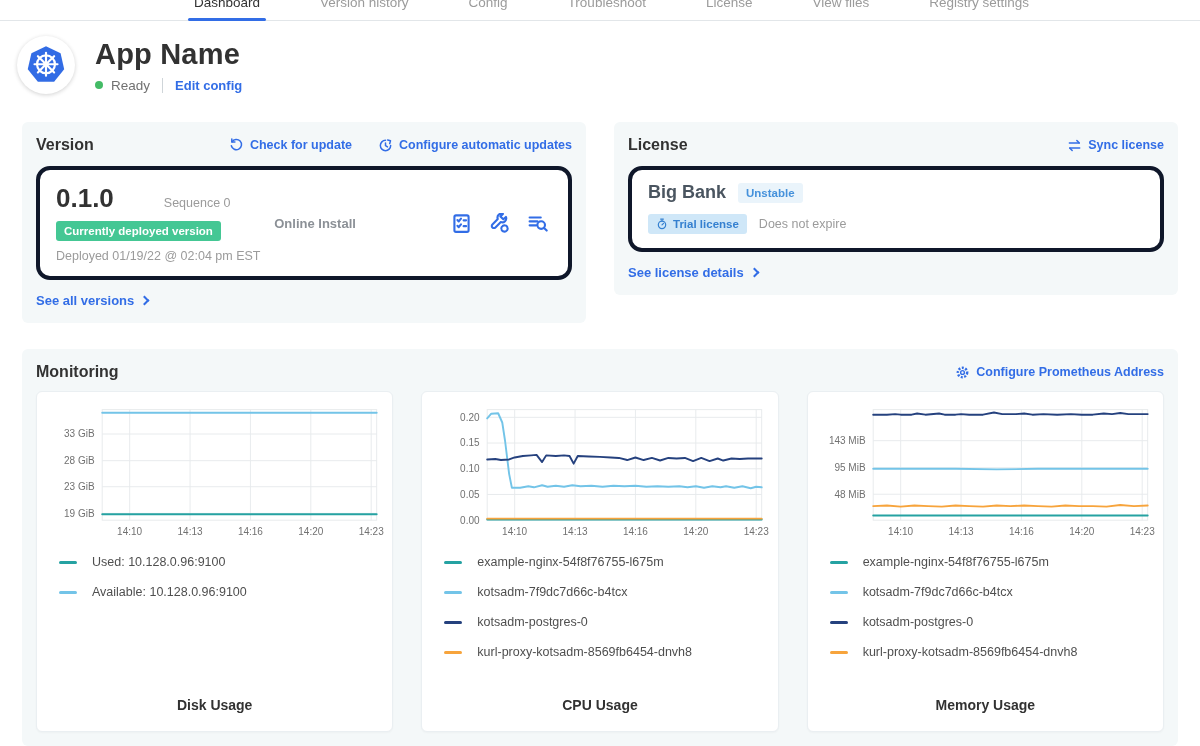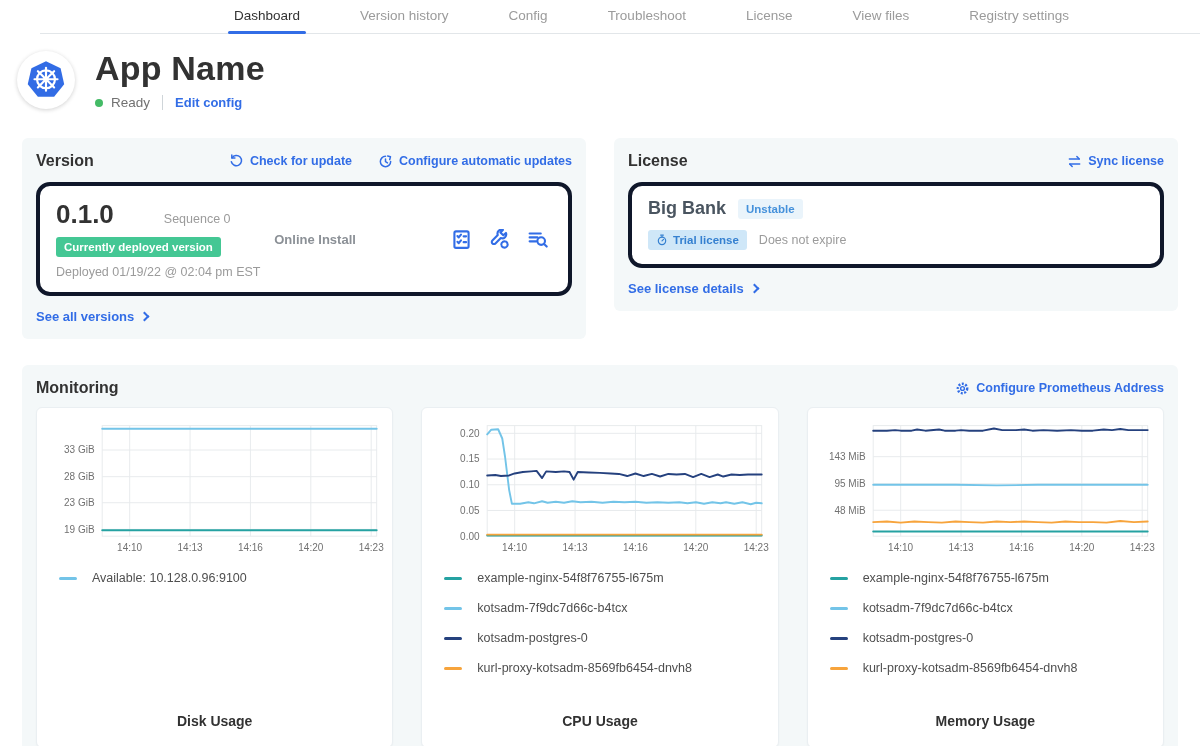--- a/index.html
+++ b/index.html
@@ -1,27 +1,27 @@
 <!DOCTYPE html>
 <html><head>
 <meta charset="utf-8">
 <style>
   * { margin:0; padding:0; box-sizing:border-box; }
   html,body { width:1200px; height:746px; background:#fff; font-family:"Liberation Sans",sans-serif; color:#323232; overflow:hidden; }
 
   
-  .tabbar { display:flex; gap:56px; padding-left:192px; align-items:flex-end; height:34px; border-bottom:1px solid #e2e6e9;margin-left:40px; }
+  .tabbar { display:flex; gap:56px; padding-left:192px; align-items:flex-end; height:21px; border-bottom:1px solid #e2e6e9; }
   .tab { position:relative; font-size:13.5px; color:#9b9b9b; padding:8px 2px 10px; cursor:pointer; white-space:nowrap; }
   .tab.active { color:#323232; }
   .tab.active::after { content:""; position:absolute; left:-4px; right:-4px; bottom:-1px; height:3px; border-radius:2px; background:#326de6; }
 
   
   .app-header { display:flex; align-items:center; gap:20px; padding:15px 0 8px 17px; }
   .avatar { width:58px; height:58px; background:#fff; border-radius:50%; box-shadow:0 1px 4px rgba(0,0,0,.18); display:grid; place-items:center; }
-  .app-title { font-size:34px; font-weight:bold; letter-spacing:.2px; }
+  .app-title { font-size:29px; font-weight:bold; letter-spacing:.2px; }
   .status-row { display:flex; align-items:center; gap:8px; margin-top:7px; }
   .dot { width:8px; height:8px; border-radius:50%; background:#44bb66; }
   .status-label { font-size:13.5px; color:#717171; }
   .vdiv { width:1px; height:15px; background:#cfd5d9; margin:0 4px; }
   .link { color:#326de6; font-weight:bold; font-size:12.5px; display:inline-flex; align-items:center; gap:6px; cursor:pointer; text-decoration:none; white-space:nowrap; }
   .link-md { font-size:13px; }
 
   
   .top-row { display:flex; align-items:flex-start; gap:28px; margin:20px 22px 0; }
   .panel { background:#f4f8f9; border-radius:6px; padding:14px; }
@@ -243,20 +243,24 @@
           <line x1="60" x2="348" y1="88.9025641025641" y2="88.9025641025641" stroke="#e7eaec"></line>
           <text x="52" y="92.4025641025641" text-anchor="end" class="tick">23 GiB</text>
           <line x1="60" x2="348" y1="61.53846153846154" y2="61.53846153846154" stroke="#e7eaec"></line>
           <text x="52" y="65.03846153846155" text-anchor="end" class="tick">28 GiB</text>
           <line x1="60" x2="348" y1="33.57948717948716" y2="33.57948717948716" stroke="#e7eaec"></line>
           <text x="52" y="37.07948717948716" text-anchor="end" class="tick">33 GiB</text>
           <polyline points="60.0,117.8 348.0,117.8" fill="none" stroke="#25a2a2" stroke-width="2" stroke-linejoin="round" stroke-linecap="round"></polyline>
           <polyline points="60.0,11.3 348.0,11.3" fill="none" stroke="#73c4e8" stroke-width="2" stroke-linejoin="round" stroke-linecap="round"></polyline>
         </svg>
       <div class="legend">
+          <div class="legend-row">
+            <span class="legend-dash" style="background: rgb(37, 162, 162);"></span>
+            <span>Used: 10.128.0.96:9100</span>
+          </div>
           <div class="legend-row">
             <span class="legend-dash" style="background: rgb(115, 196, 232);"></span>
             <span>Available: 10.128.0.96:9100</span>
           </div>
         </div>
       <div class="chart-title">Disk Usage</div>
     </div>
     <div class="chart-card">
       <svg class="chart-svg" viewBox="0 0 356 148">
           <rect x="60" y="8" width="288" height="116" fill="none" stroke="#e7eaec"></rect>

